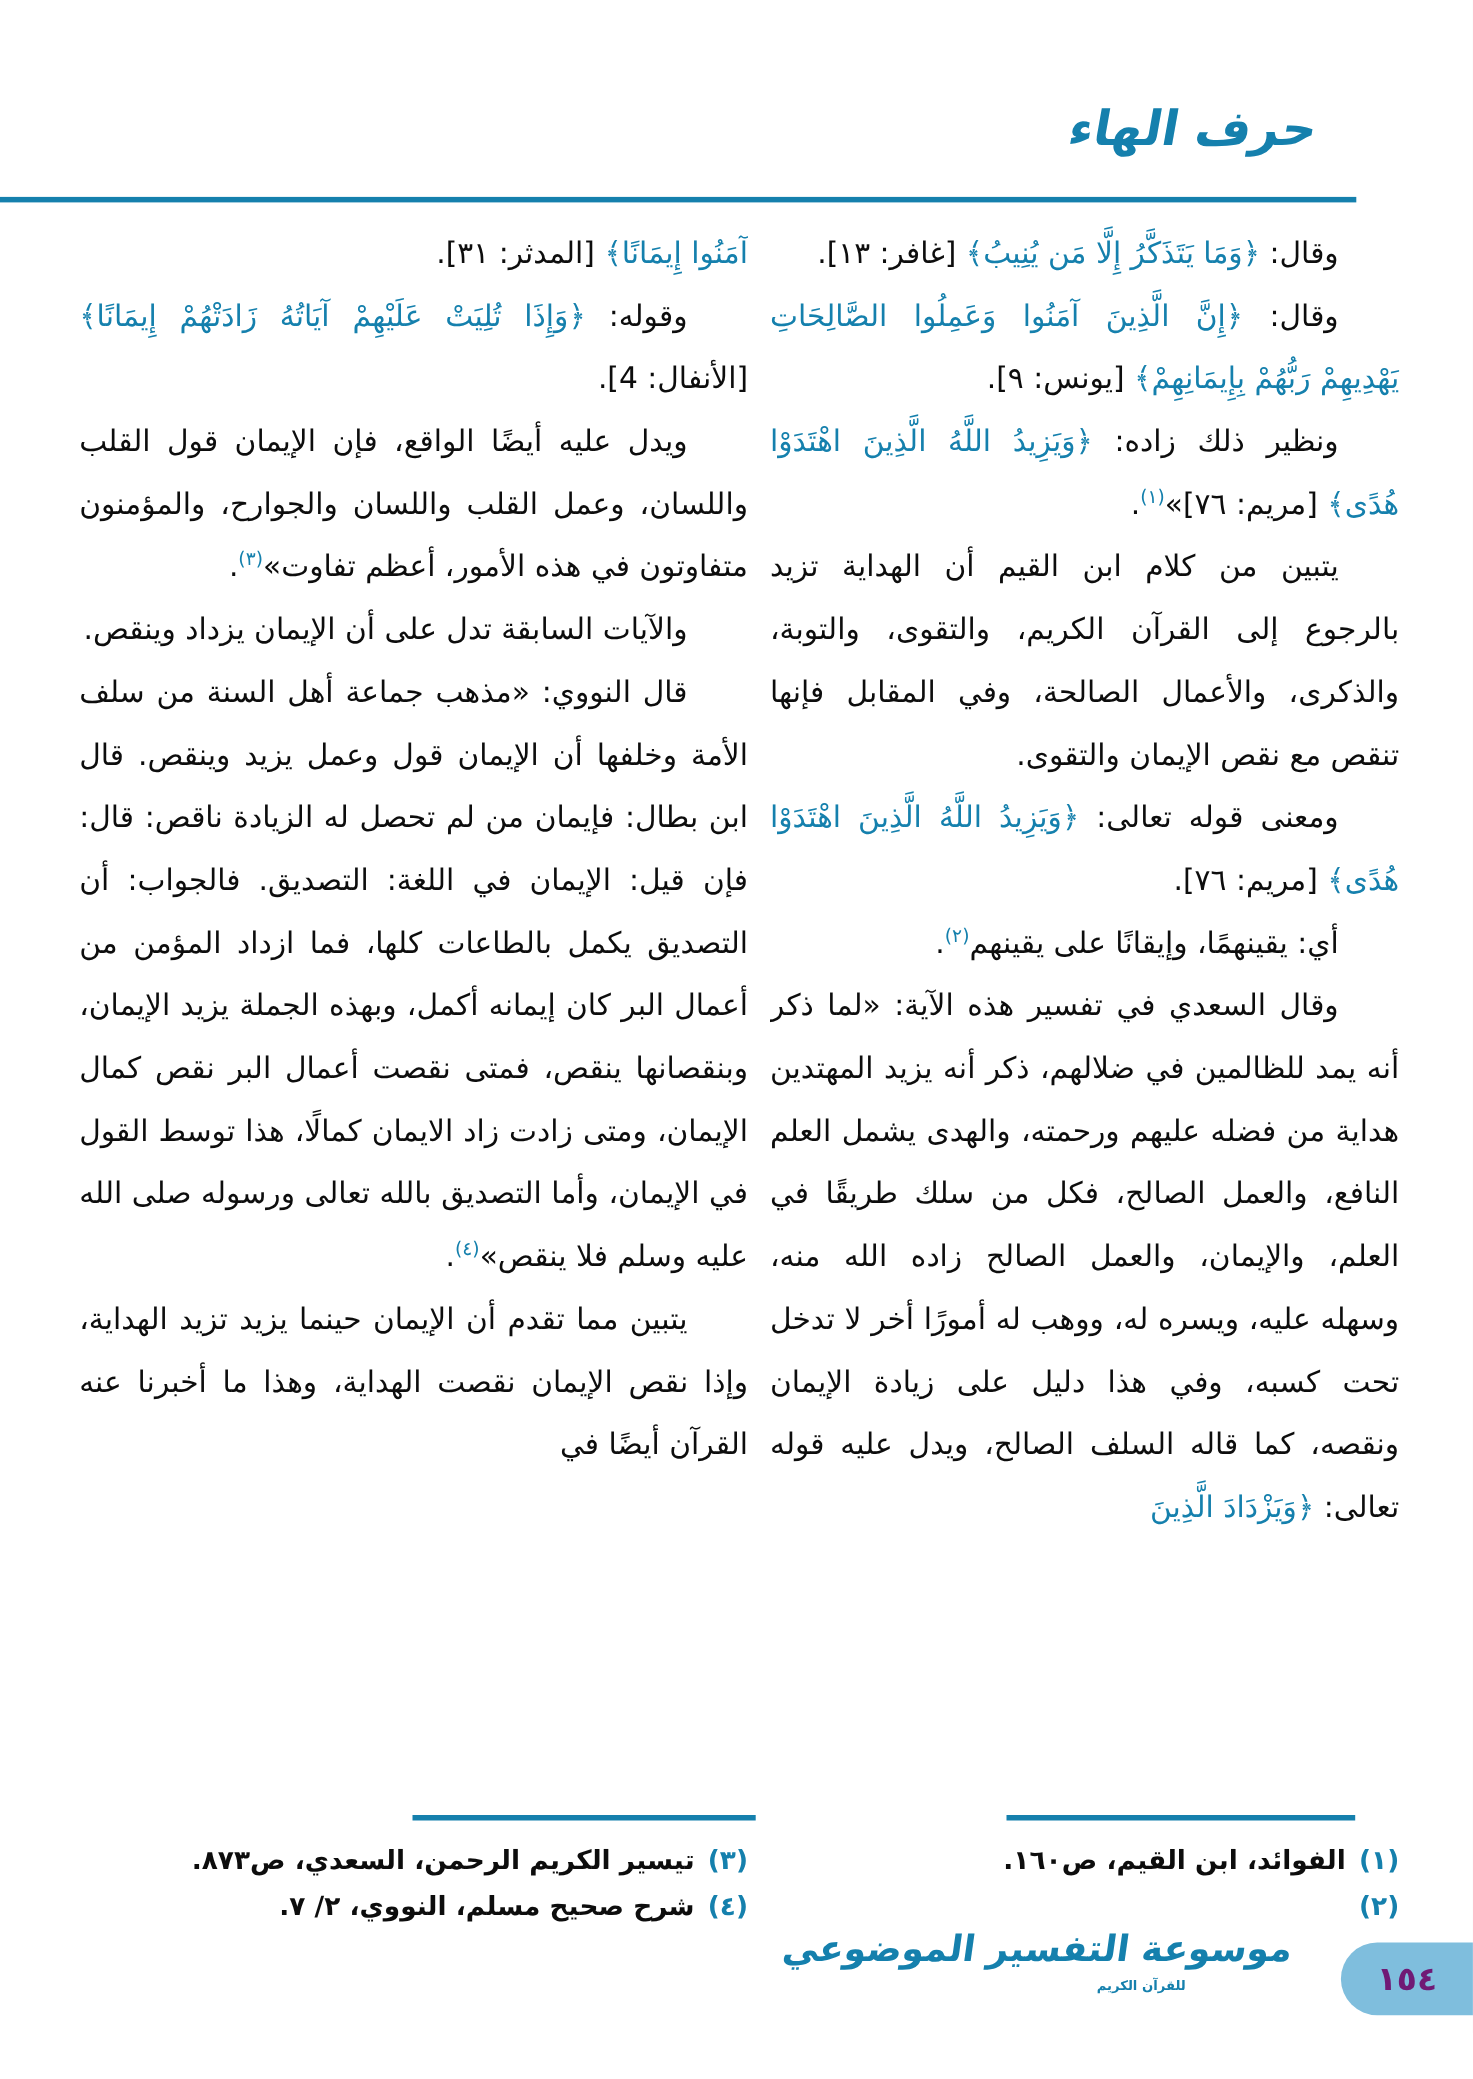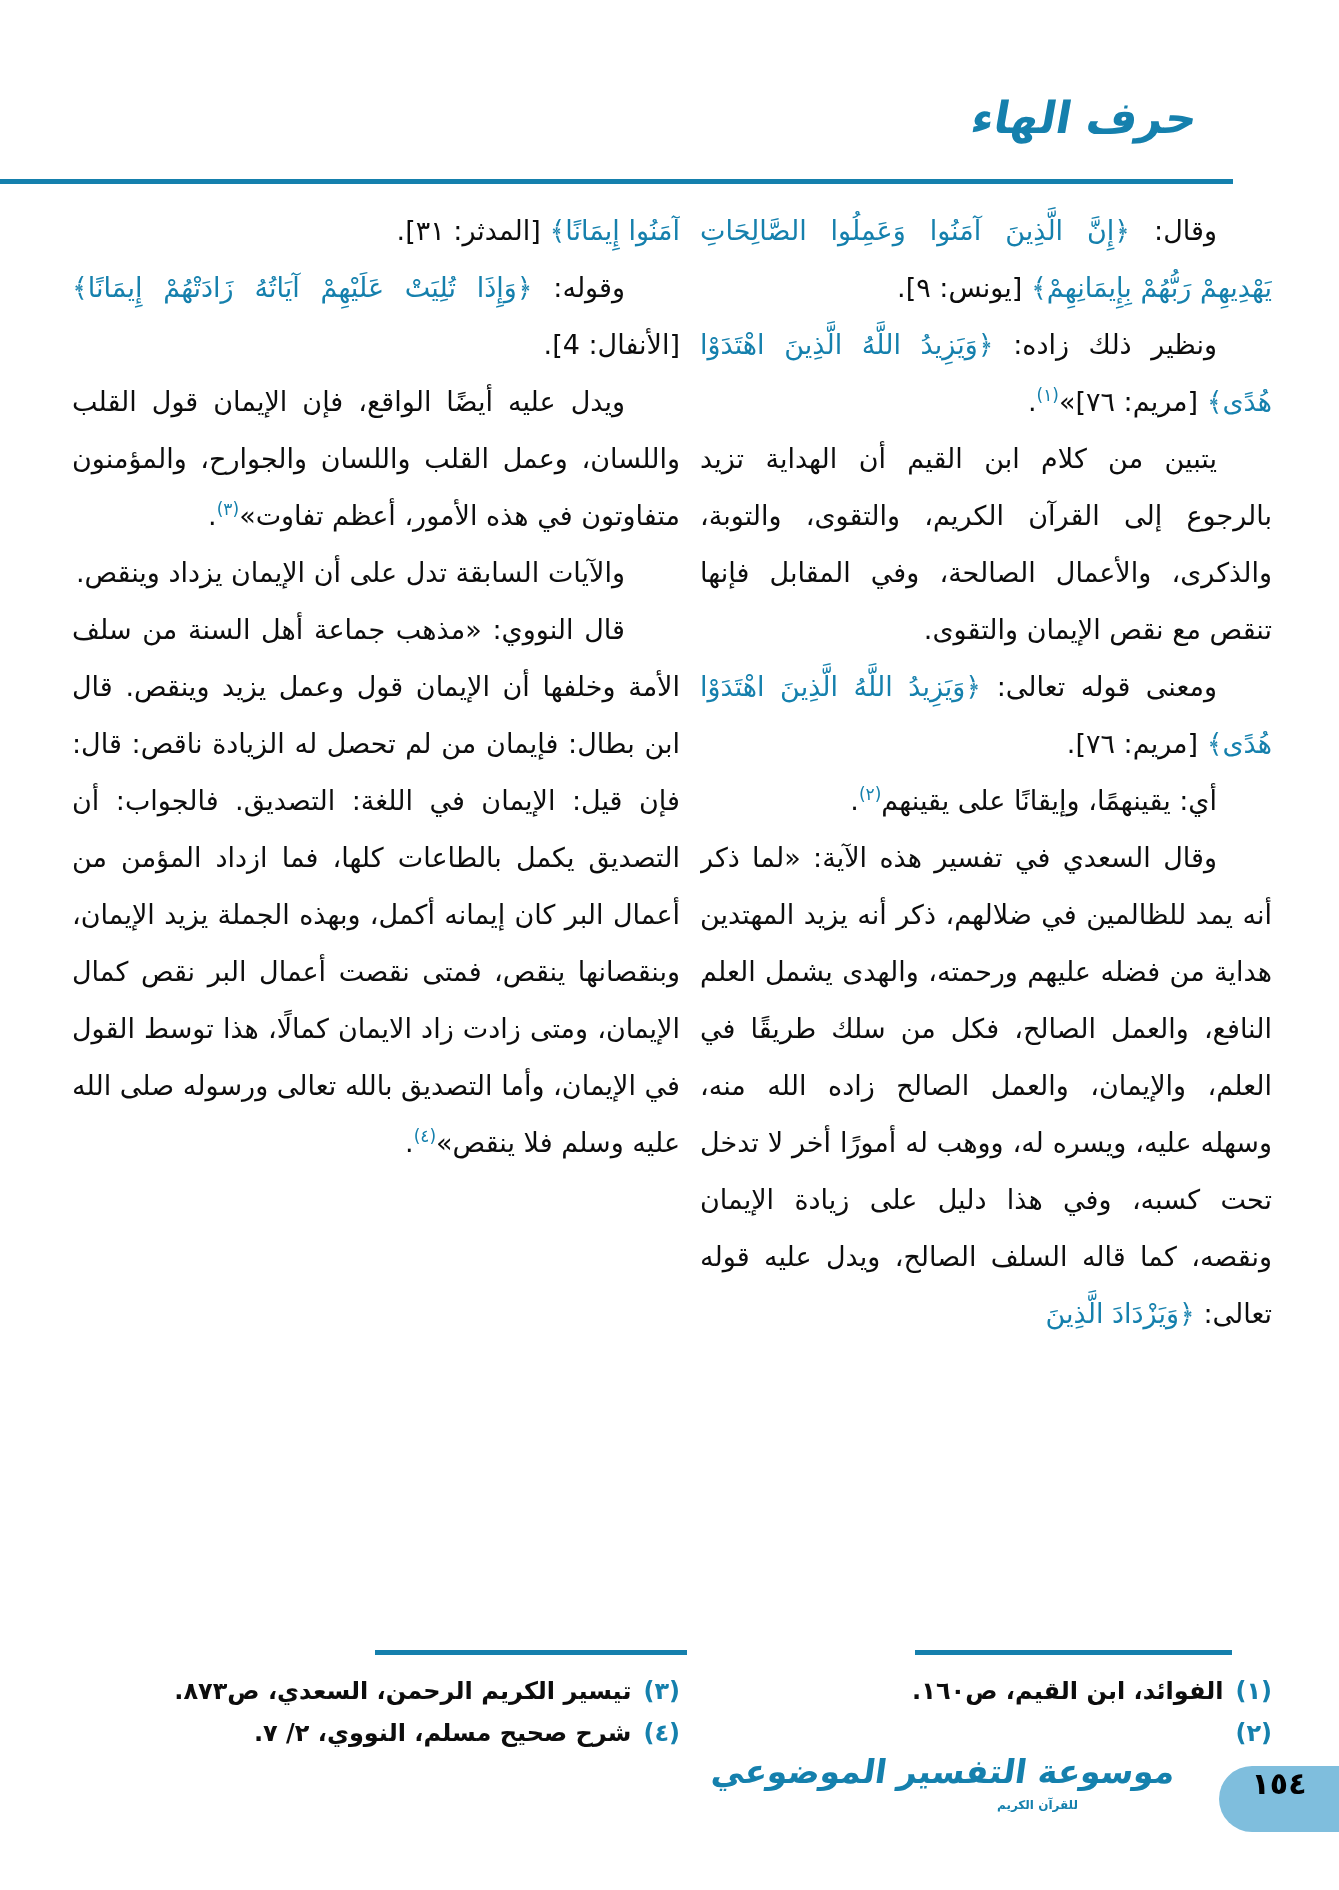--- a/index.html
+++ b/index.html
@@ -63,48 +63,50 @@
   .logo-main{
     font-size:33px; font-weight:bold; line-height:40px;
     transform:skewX(-8deg); white-space:nowrap;
   }
   .logo-sub{ font-size:12px; font-weight:bold; margin-top:6px; }
   .page-badge{
     position:absolute; top:1766px; right:0;
     width:120px; height:66px;
     background:var(--badge);
     border-radius:36px 0 0 36px;
-    color:#000000; font-size:30px; font-weight:bold;
-    display:flex; justify-content:center;
+    color:#701a75; font-size:30px; font-weight:bold;
+    display:flex; align-items:center; justify-content:center;
   }
 </style>
 </head>
 <body>
 
 <div class="page">
 
   <div class="chapter-title">حرف الهاء</div>
 
   <div class="header-rule"></div>
 
   <div class="col col-right">
+      <p class="para indent"><span class="run-plain">وقال: </span><span class="run-verse">﴿وَمَا يَتَذَكَّرُ إِلَّا مَن يُنِيبُ﴾</span><span class="run-plain"> [غافر: ١٣].</span></p>
       <p class="para indent"><span class="run-plain">وقال: </span><span class="run-verse">﴿إِنَّ الَّذِينَ آمَنُوا وَعَمِلُوا الصَّالِحَاتِ يَهْدِيهِمْ رَبُّهُمْ بِإِيمَانِهِمْ﴾</span><span class="run-plain"> [يونس: ٩].</span></p>
       <p class="para indent"><span class="run-plain">ونظير ذلك زاده: </span><span class="run-verse">﴿وَيَزِيدُ اللَّهُ الَّذِينَ اهْتَدَوْا هُدًى﴾</span><span class="run-plain"> [مريم: ٧٦]»</span><sup class="run-fnref">(١)</sup><span class="run-plain">.</span></p>
       <p class="para indent"><span class="run-plain">يتبين من كلام ابن القيم أن الهداية تزيد بالرجوع إلى القرآن الكريم، والتقوى، والتوبة، والذكرى، والأعمال الصالحة، وفي المقابل فإنها تنقص مع نقص الإيمان والتقوى.</span></p>
       <p class="para indent"><span class="run-plain">ومعنى قوله تعالى: </span><span class="run-verse">﴿وَيَزِيدُ اللَّهُ الَّذِينَ اهْتَدَوْا هُدًى﴾</span><span class="run-plain"> [مريم: ٧٦].</span></p>
       <p class="para indent"><span class="run-plain">أي: يقينهمًا، وإيقانًا على يقينهم</span><sup class="run-fnref">(٢)</sup><span class="run-plain">.</span></p>
       <p class="para indent"><span class="run-plain">وقال السعدي في تفسير هذه الآية: «لما ذكر أنه يمد للظالمين في ضلالهم، ذكر أنه يزيد المهتدين هداية من فضله عليهم ورحمته، والهدى يشمل العلم النافع، والعمل الصالح، فكل من سلك طريقًا في العلم، والإيمان، والعمل الصالح زاده الله منه، وسهله عليه، ويسره له، ووهب له أمورًا أخر لا تدخل تحت كسبه، وفي هذا دليل على زيادة الإيمان ونقصه، كما قاله السلف الصالح، ويدل عليه قوله تعالى: </span><span class="run-verse">﴿وَيَزْدَادَ الَّذِينَ</span></p>
     </div>
 
   <div class="col col-left">
       <p class="para"><span class="run-verse">آمَنُوا إِيمَانًا﴾</span><span class="run-plain"> [المدثر: ٣١].</span></p>
       <p class="para indent"><span class="run-plain">وقوله: </span><span class="run-verse">﴿وَإِذَا تُلِيَتْ عَلَيْهِمْ آيَاتُهُ زَادَتْهُمْ إِيمَانًا﴾</span><span class="run-plain"> [الأنفال: 4].</span></p>
       <p class="para indent"><span class="run-plain">ويدل عليه أيضًا الواقع، فإن الإيمان قول القلب واللسان، وعمل القلب واللسان والجوارح، والمؤمنون متفاوتون في هذه الأمور، أعظم تفاوت»</span><sup class="run-fnref">(٣)</sup><span class="run-plain">.</span></p>
       <p class="para indent"><span class="run-plain">والآيات السابقة تدل على أن الإيمان يزداد وينقص.</span></p>
       <p class="para indent"><span class="run-plain">قال النووي: «مذهب جماعة أهل السنة من سلف الأمة وخلفها أن الإيمان قول وعمل يزيد وينقص. قال ابن بطال: فإيمان من لم تحصل له الزيادة ناقص: قال: فإن قيل: الإيمان في اللغة: التصديق. فالجواب: أن التصديق يكمل بالطاعات كلها، فما ازداد المؤمن من أعمال البر كان إيمانه أكمل، وبهذه الجملة يزيد الإيمان، وبنقصانها ينقص، فمتى نقصت أعمال البر نقص كمال الإيمان، ومتى زادت زاد الايمان كمالًا، هذا توسط القول في الإيمان، وأما التصديق بالله تعالى ورسوله صلى الله عليه وسلم فلا ينقص»</span><sup class="run-fnref">(٤)</sup><span class="run-plain">.</span></p>
+      <p class="para indent"><span class="run-plain">يتبين مما تقدم أن الإيمان حينما يزيد تزيد الهداية، وإذا نقص الإيمان نقصت الهداية، وهذا ما أخبرنا عنه القرآن أيضًا في</span></p>
     </div>
 
   <div class="fn-sep fn-sep-right"></div>
   <div class="fn-sep fn-sep-left"></div>
 
   <div class="fn-block fn-block-right">
       <div class="fn-row">
         <span class="fn-num">(١)</span>
         <span class="fn-text">الفوائد، ابن القيم، ص١٦٠.</span>
       </div>

